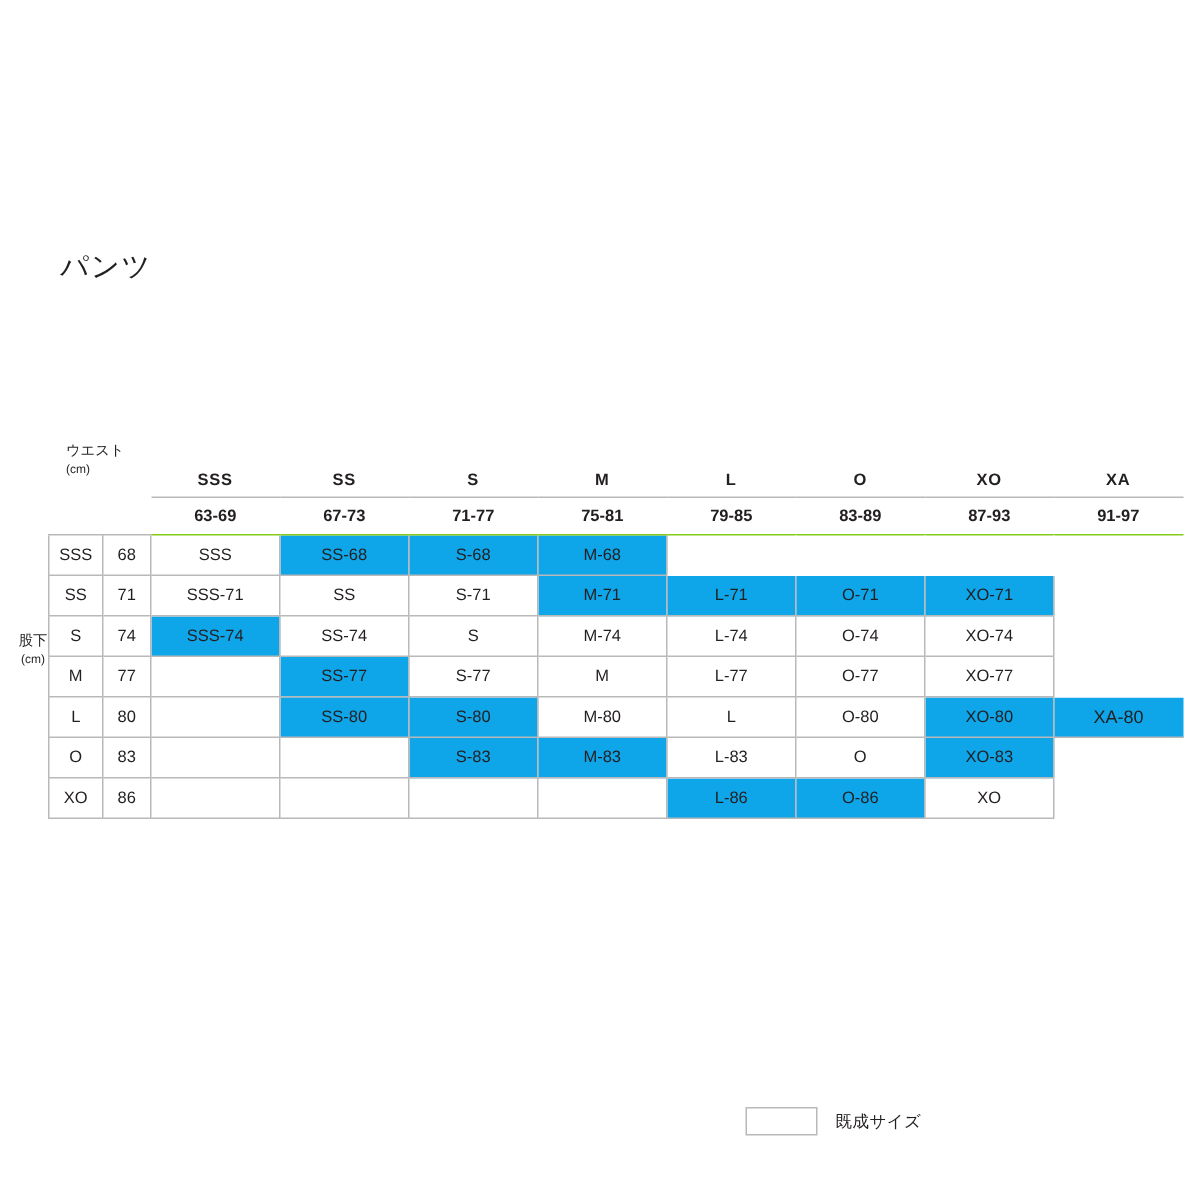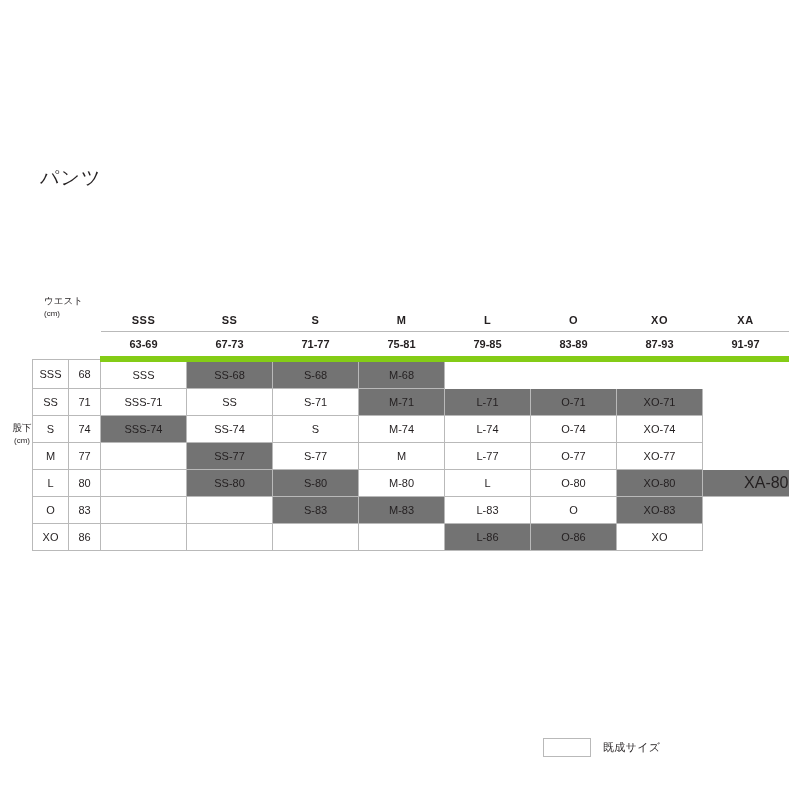--- a/index.html
+++ b/index.html
@@ -64,21 +64,21 @@
     text-align: right;
     padding-right: 4px;
     font-weight: normal;
     letter-spacing: 0;
   }
   tr.hdr-range td {
     font-weight: bold;
     border-left: none;
     border-right: none;
     border-top: 1px solid #b9b9b9;
-    border-bottom: 6px solid #84cc16;
+    border-bottom: 1px solid #84cc16;
     height: 24px;
   }
   tr.hdr-range td.corner-left {
     border: none;
     border-bottom: 1px solid #b9b9b9;
   }
   
   .waist-cap {
     position: absolute;
     left: 12px;
@@ -109,35 +109,34 @@
     font-size: 11px;
   }
   td.rnum {
     font-weight: bold;
     font-size: 11px;
   }
   td.cell.empty {
     border-color: #ffffff;
   }
   td.cell.gray {
-    background: #737373;
+    background: #0ea5e9;
   }
   td.cell.big {
-    font-size: 16px;
-    text-align: right;
+    font-size: 12px;
   }
   td.cell.last-right {
     border-right: none;
   }
   tr.lastrow td { border-bottom: none; }
 
   
   .legend {
     position: absolute;
-    left: 543px;
+    left: 497px;
     top: 737px;
     font-size: 11px;
     text-align: center;
   }
   .legend-row {
     display: flex;
     align-items: center;
     height: 20px;
     margin-bottom: 4px;
   }

